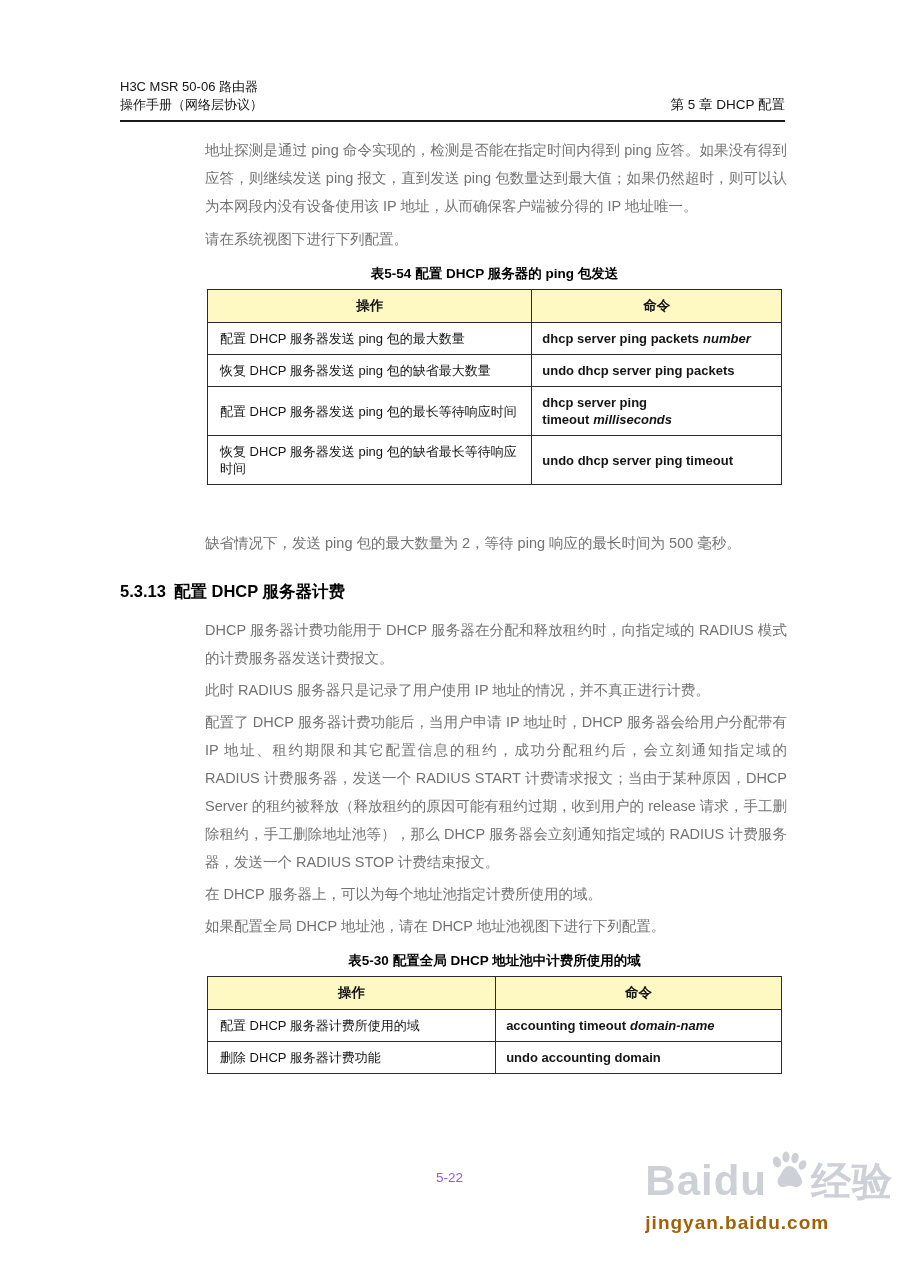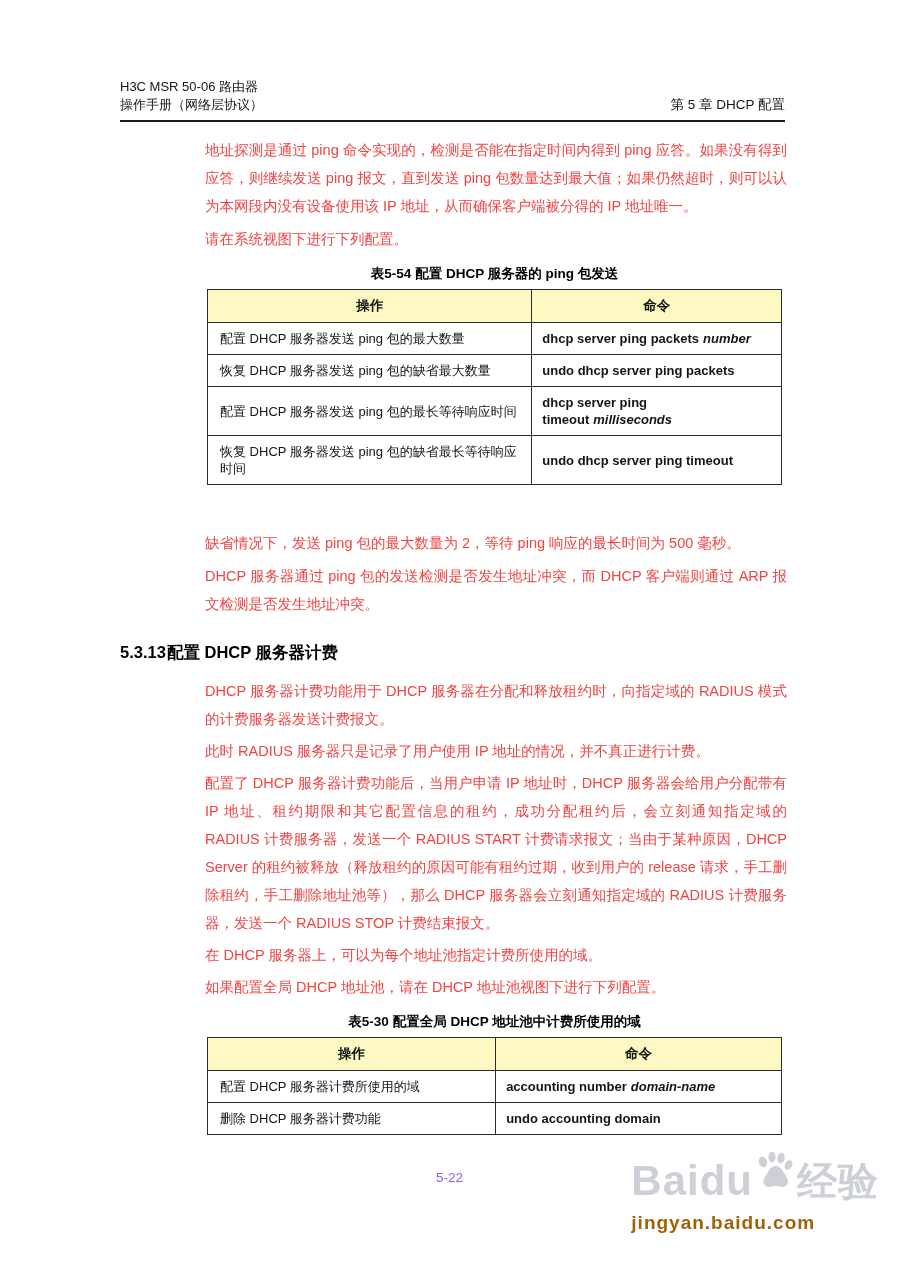--- a/index.html
+++ b/index.html
@@ -29,35 +29,35 @@
   .ph-left div { white-space: nowrap; }
   .ph-right { font-size: 13.5px; white-space: nowrap; }
 
   
   .content { margin: 0 118px 0 120px; }
   .para {
     margin-left: 85px;
     font-size: 14.5px;
     line-height: 28px;
     text-align: justify;
-    color: #ef4444;
+    color: #737373;
   }
   .mt16 { margin-top: 14px; }
   .mt6  { margin-top: 5px; }
   .mt30 { margin-top: 44px; }
   .mt14 { margin-top: 13px; }
   .mt4  { margin-top: 4px; }
 
   .section-heading {
     margin-top: 24px;
     font-size: 16.5px;
     font-weight: bold;
     color: #000;
   }
-  .section-heading .sec-num { margin-right: 1px; }
+  .section-heading .sec-num { margin-right: 8px; }
 
   
   .tbl-wrap { margin-left: 87px; width: 575px; }
   .tbl-caption {
     text-align: center;
     font-weight: bold;
     font-size: 13.5px;
     margin: 12px 0 6px 0;
     color: #000;
   }
@@ -99,21 +99,21 @@
     left: 0; right: 6px;
     top: 1170px;
     text-align: center;
     font-size: 13.5px;
     color: #8b5cf6;
   }
 
   
   .watermark {
     position: absolute;
-    right: 26px;
+    right: 12px;
     top: 1150px;
     color: #cdd0d6;
     user-select: none;
   }
   .wm-row {
     display: flex;
     align-items: center;
     font-weight: bold;
     font-size: 42px;
     letter-spacing: 1px;
@@ -176,21 +176,20 @@
           </tr>
           <tr>
             <td class="op">恢复 DHCP 服务器发送 ping 包的缺省最长等待响应时间</td>
             <td class="cmd"><span>undo dhcp server ping timeout</span><span class="arg"></span></td>
           </tr>
         </tbody>
       </table>
     </div>
 
     <p class="para mt30">缺省情况下，发送 ping 包的最大数量为 2，等待 ping 响应的最长时间为 500 毫秒。</p>
-    <p class="para mt6">DHCP 服务器通过 ping 包的发送检测是否发生地址冲突，而 DHCP 客户端则通过 ARP 报文检测是否发生地址冲突。</p>
 
     <h2 class="section-heading"><span class="sec-num">5.3.13</span><span>配置 DHCP 服务器计费</span></h2>
 
     <p class="para mt14">DHCP 服务器计费功能用于 DHCP 服务器在分配和释放租约时，向指定域的 RADIUS 模式的计费服务器发送计费报文。</p>
     <p class="para mt4">此时 RADIUS 服务器只是记录了用户使用 IP 地址的情况，并不真正进行计费。</p>
     <p class="para mt4">配置了 DHCP 服务器计费功能后，当用户申请 IP 地址时，DHCP 服务器会给用户分配带有 IP 地址、租约期限和其它配置信息的租约，成功分配租约后，会立刻通知指定域的 RADIUS 计费服务器，发送一个 RADIUS START 计费请求报文；当由于某种原因，DHCP Server 的租约被释放（释放租约的原因可能有租约过期，收到用户的 release 请求，手工删除租约，手工删除地址池等），那么 DHCP 服务器会立刻通知指定域的 RADIUS 计费服务器，发送一个 RADIUS STOP 计费结束报文。</p>
     <p class="para mt4">在 DHCP 服务器上，可以为每个地址池指定计费所使用的域。</p>
     <p class="para mt4">如果配置全局 DHCP 地址池，请在 DHCP 地址池视图下进行下列配置。</p>
 
     <div class="tbl-wrap">
@@ -202,21 +201,21 @@
           </colgroup>
         <thead>
           <tr>
             <th>操作</th>
             <th>命令</th>
           </tr>
         </thead>
         <tbody>
           <tr>
             <td class="op">配置 DHCP 服务器计费所使用的域</td>
-            <td class="cmd"><span>accounting number</span><span class="arg">domain-name</span></td>
+            <td class="cmd"><span>accounting timeout</span><span class="arg">domain-name</span></td>
           </tr>
           <tr>
             <td class="op">删除 DHCP 服务器计费功能</td>
             <td class="cmd"><span>undo accounting domain</span><span class="arg"></span></td>
           </tr>
         </tbody>
       </table>
     </div>
 
   </div>

